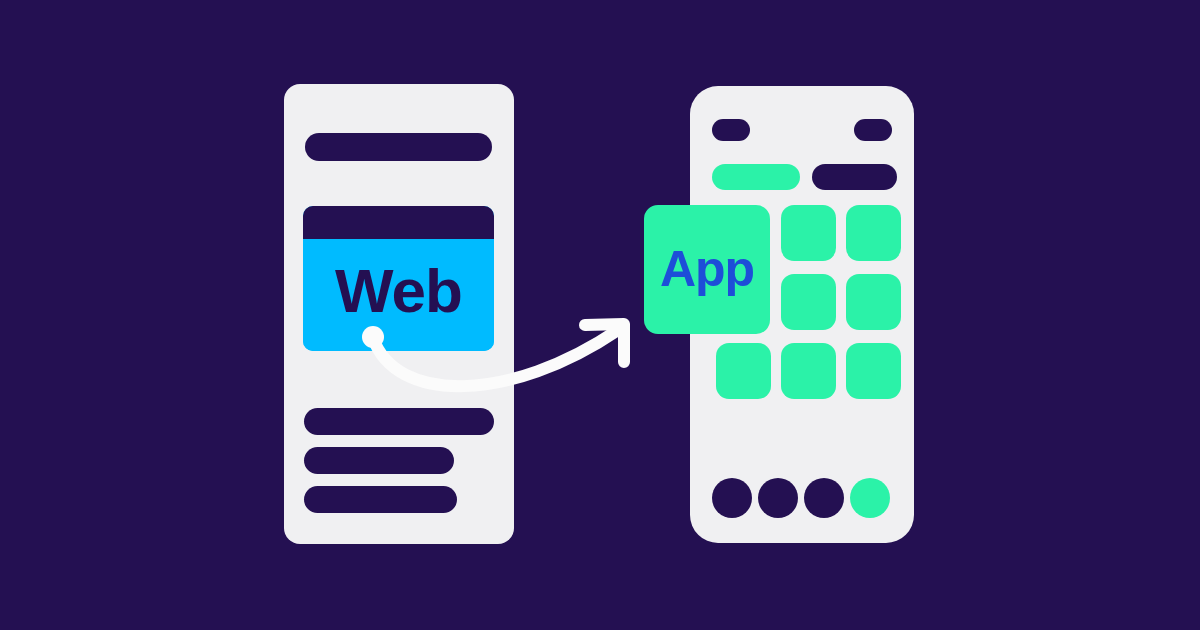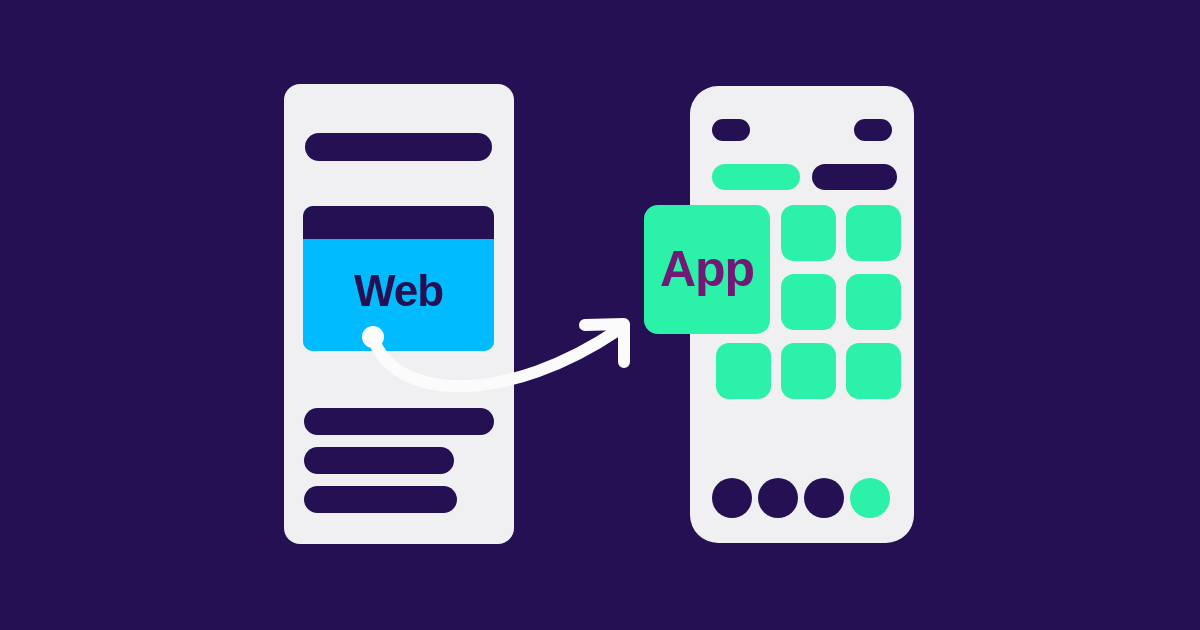--- a/index.html
+++ b/index.html
@@ -63,21 +63,21 @@
     top: 33px;
     width: 100%;
     height: 112px;
     background: #00bbff;
     display: flex;
     align-items: center;
     justify-content: center;
   }
   #web-label {
     color: #241052;
-    font-size: 44px;
+    font-size: 62px;
     font-weight: bold;
     letter-spacing: -1px;
     line-height: 1;
     transform: translateY(-4px);
   }
   .text-line {
     position: absolute;
     background: #241052;
     border-radius: 14px;
     height: 27px;
@@ -137,21 +137,21 @@
     width: 126px;
     height: 129px;
     background: #2bf2a8;
     border-radius: 14px;
     display: flex;
     align-items: center;
     justify-content: center;
     z-index: 5;
   }
   #app-label {
-    color: #701a75;
+    color: #1d4ed8;
     font-size: 50px;
     font-weight: bold;
     letter-spacing: -1px;
     line-height: 1;
     transform: translateY(-1px);
   }
 
   .dot {
     position: absolute;
     width: 40px;

